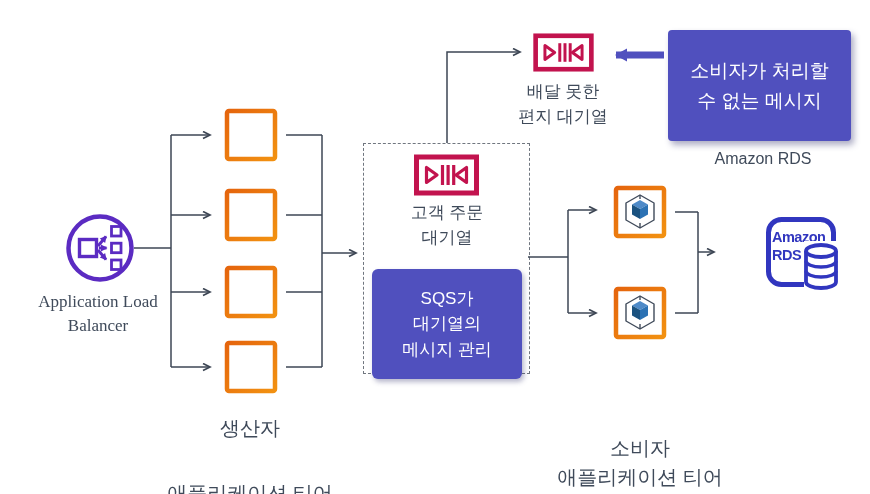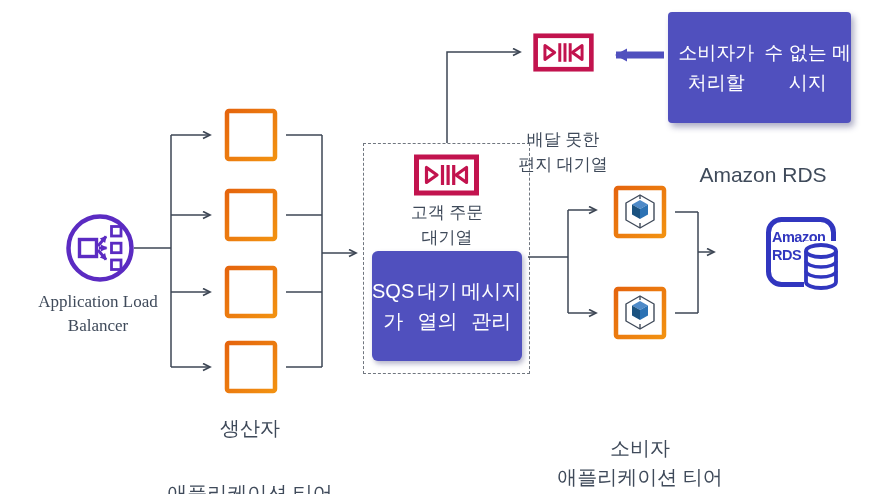--- a/index.html
+++ b/index.html
@@ -22,31 +22,31 @@
   .chip.c1{left:606px;top:178px;} .chip.c2{left:606px;top:279px;}
   .q-icon{width:67px;}
   .q-order{left:413px;top:154px;height:42px;}
   .q-dlq{left:530px;top:33px;height:39px;}
   .rds-icon{left:722px;top:216px;width:78px;height:74px;margin-left:43px;}
 
   
   .lbl{display:flex;flex-direction:column;align-items:center;text-align:center;}
   .alb-label{left:8px;top:290px;width:180px;font-size:17px;line-height:1.42;font-family:Liberation Serif, serif;}
   .q-order-label{left:377px;top:201px;width:140px;font-size:17px;line-height:1.45;}
-  .q-dlq-label{left:493px;top:80px;width:140px;font-size:17px;line-height:1.45;margin-top:48px;}
-  .rds-label{left:688px;top:160px;width:150px;font-size:21px;line-height:1.4;}
+  .q-dlq-label{left:493px;top:80px;width:140px;font-size:17px;line-height:1.45;}
+  .rds-label{left:688px;top:148px;width:150px;font-size:16px;line-height:1.4;}
   .tier-label{width:310px;font-size:20px;line-height:1.45;color:#3F4A5A;}
   .tier-producer{left:95px;top:414px;gap:36px;}
   .tier-consumer{left:485px;top:414px;margin-top:20px;}
 
   
-  .note{background:#5050BE;color:#ffffff;display:flex;flex-direction:row;
-        align-items:center;justify-content:center;text-align:center;font-weight:500;}
+  .note{background:#5050BE;color:#ffffff;display:flex;flex-direction:column;
+        align-items:center;justify-content:center;text-align:center;font-weight:500;margin-top:18px;}
   .sqs-note{left:372px;top:251px;width:150px;height:110px;border-radius:6px;
-            font-size:20px;line-height:1.5;box-shadow:2px 3px 5px rgba(50,50,110,.35);}
+            font-size:17px;line-height:1.5;box-shadow:2px 3px 5px rgba(50,50,110,.35);}
   .callout-note{left:668px;top:12px;width:183px;height:111px;border-radius:4px;
             font-size:19px;line-height:1.55;box-shadow:3px 4px 6px rgba(50,50,110,.4);}
 </style>
 </head>
 <body>
 
 <div class="canvas">
 
   <div class="abs dashed-box"></div>
 

